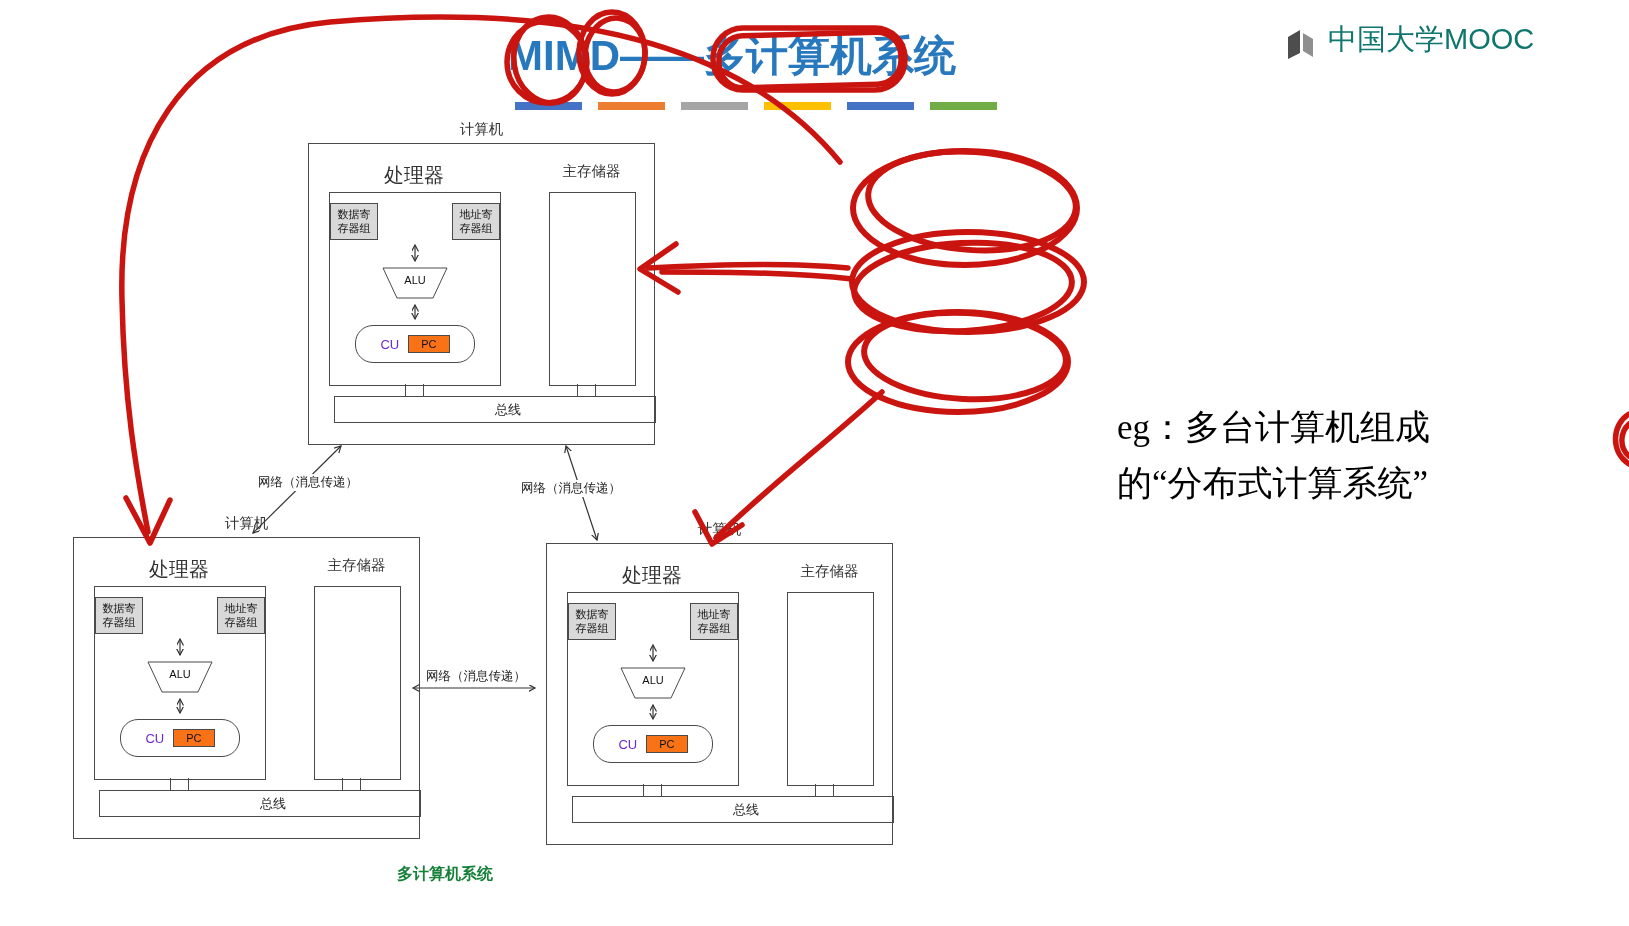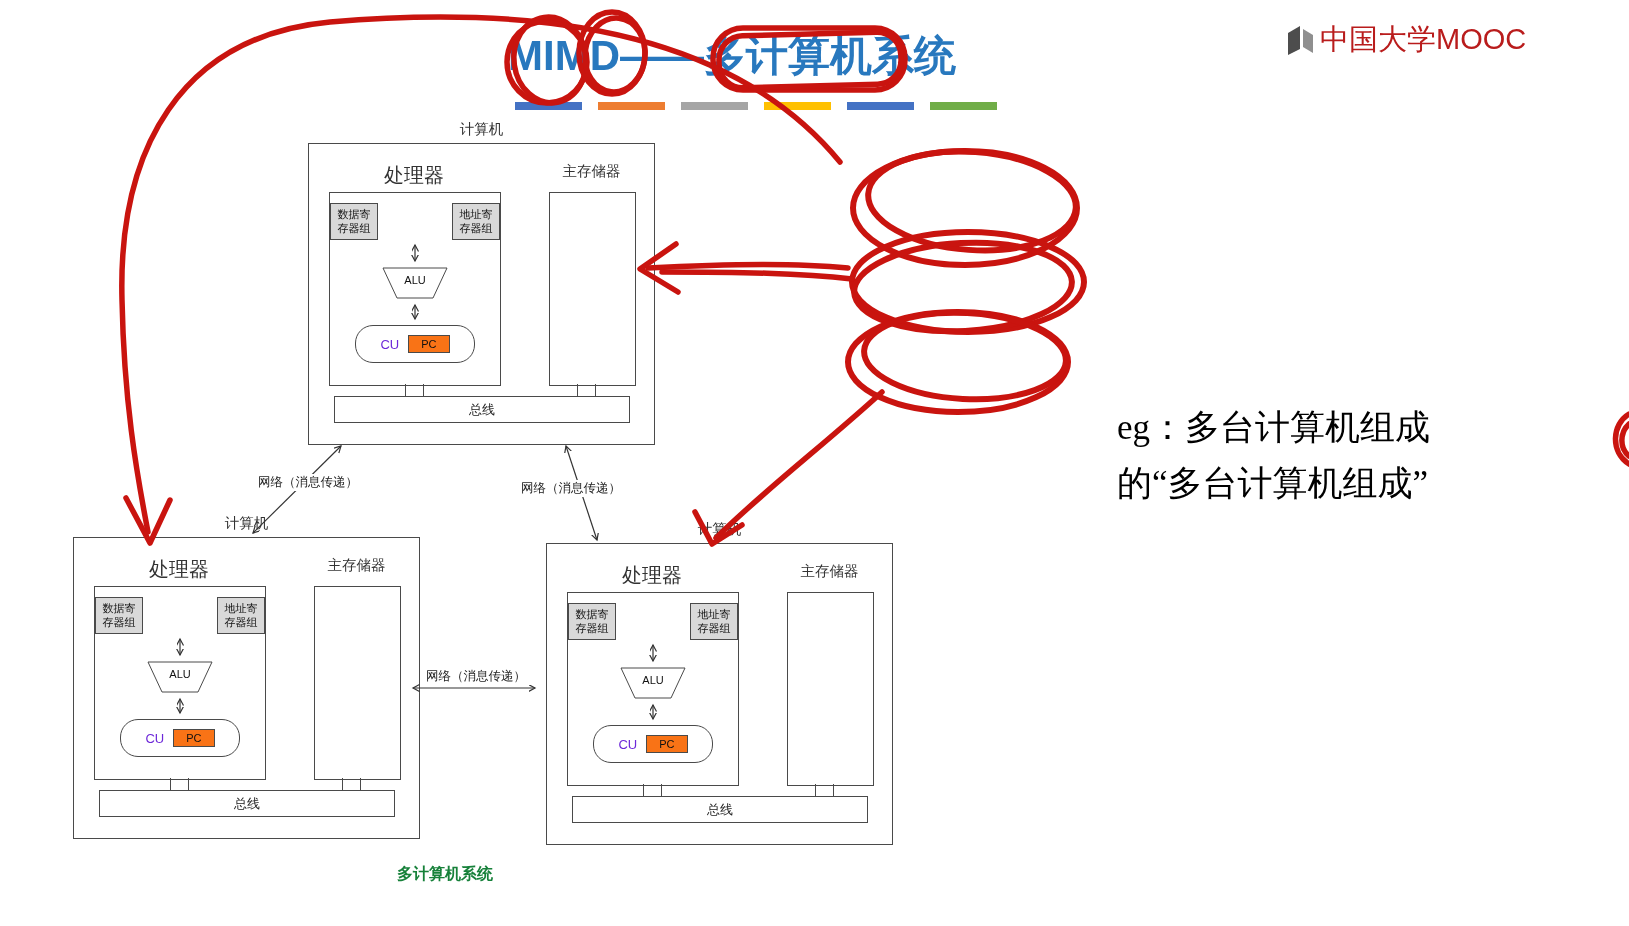--- a/index.html
+++ b/index.html
@@ -4,22 +4,22 @@
 <style>
   html,body{margin:0;padding:0;background:#ffffff;}
   #stage{position:relative;width:1629px;height:926px;background:#fff;overflow:hidden;
          font-family:"Liberation Sans","DejaVu Sans",sans-serif;color:#222;}
 
   
   .title{position:absolute;left:508px;top:28px;font-size:42px;font-weight:bold;
          color:#2878be;white-space:nowrap;z-index:2;}
   .bars{position:absolute;left:515px;top:102px;display:flex;gap:16px;z-index:2;}
   .bar{width:67px;height:8px;background:#ccc;}
-  .logo{position:absolute;left:1286px;top:20px;display:flex;align-items:center;
-        color:#b91c1c;font-size:29px;font-weight:500;z-index:2;}
+  .logo{position:absolute;left:1286px;top:20px;display:flex;align-items:flex-end;gap:8px;
+        color:#0f766e;font-size:29px;font-weight:500;z-index:2;}
 
   
   .computer{position:absolute;width:345px;height:300px;border:1px solid #4a4a4a;background:#fff;z-index:1;margin-left:8px;}
   .c1{left:300px;top:143px;}
   .c2{left:65px;top:537px;}
   .c3{left:538px;top:543px;}
   .comp-label{position:absolute;left:0;top:-24px;width:100%;text-align:center;font-size:14.5px;color:#333;}
   .proc-label{position:absolute;left:20px;top:18px;width:170px;text-align:center;font-size:20px;color:#333;}
   .mem-label{position:absolute;left:240px;top:18px;width:85px;text-align:center;font-size:14.5px;color:#333;}
   .proc-box{position:absolute;left:20px;top:48px;width:170px;height:192px;border:1px solid #4a4a4a;}
@@ -32,21 +32,21 @@
   .va2{top:108px;}
   .alu{position:absolute;left:50%;transform:translateX(-50%);top:74px;width:76px;height:32px;}
   .alu span{position:absolute;left:0;top:7px;width:100%;text-align:center;font-size:11px;color:#111;}
   .cu{position:absolute;left:50%;transform:translateX(-50%);top:132px;width:118px;height:36px;
       border:1px solid #4a4a4a;border-radius:18px;display:flex;align-items:center;justify-content:center;gap:9px;background:#fff;}
   .cu .cu-t{font-size:13px;color:#6d28d9;}
   .pc{background:#f97316;border:1px solid #4a4a4a;font-size:11px;padding:2px 12px;color:#111;}
   .conn{position:absolute;width:1px;height:12px;background:#4a4a4a;top:240px;}
   .cp1{left:96px;} .cp2{left:114px;} .cm1{left:268px;} .cm2{left:286px;}
   .bus{position:absolute;left:25px;top:252px;width:294px;height:25px;border:1px solid #4a4a4a;
-       display:flex;align-items:center;justify-content:center;font-size:13px;color:#222;}
+       display:flex;align-items:center;justify-content:center;font-size:13px;color:#222;padding-left:26px;}
 
   
   .net-label{position:absolute;font-size:12.5px;color:#222;background:#fff;padding:0 2px;z-index:2;white-space:nowrap;}
   .nlA{left:256px;top:474px;}
   .nlB{left:519px;top:480px;}
   .nlC{left:424px;top:668px;}
 
   
   .eg{position:absolute;left:1117px;top:400px;font-size:35px;line-height:1.6;color:#000;
       font-family:"Liberation Serif","DejaVu Serif",serif;z-index:2;}
@@ -193,21 +193,21 @@
     <line x1="341" y1="446" x2="253" y2="533" stroke="#333" stroke-width="1.2" marker-start="url(#ah)" marker-end="url(#ah)"></line>
     <line x1="566" y1="446" x2="597" y2="540" stroke="#333" stroke-width="1.2" marker-start="url(#ah)" marker-end="url(#ah)"></line>
     <line x1="413" y1="688" x2="535" y2="688" stroke="#333" stroke-width="1.2" marker-start="url(#ah)" marker-end="url(#ah)"></line>
   </svg>
   <div class="net-label nlA">网络（消息传递）</div>
   <div class="net-label nlB">网络（消息传递）</div>
   <div class="net-label nlC">网络（消息传递）</div>
 
   <div class="eg">
     <div>eg：多台计算机组成</div>
-    <div>的“多台计算机组成”</div>
+    <div>的“分布式计算系统”</div>
   </div>
   <div class="caption">多计算机系统</div>
 
   <svg class="ink" width="1629" height="926">
     <g stroke="#c9140f" stroke-width="5.5" fill="none" stroke-linecap="round" stroke-linejoin="round">
       <g>
         <ellipse cx="547" cy="62" rx="40" ry="41"></ellipse>
         <ellipse cx="550" cy="60" rx="36" ry="43" transform="rotate(-8 550 60)"></ellipse>
       </g>
       <g>

